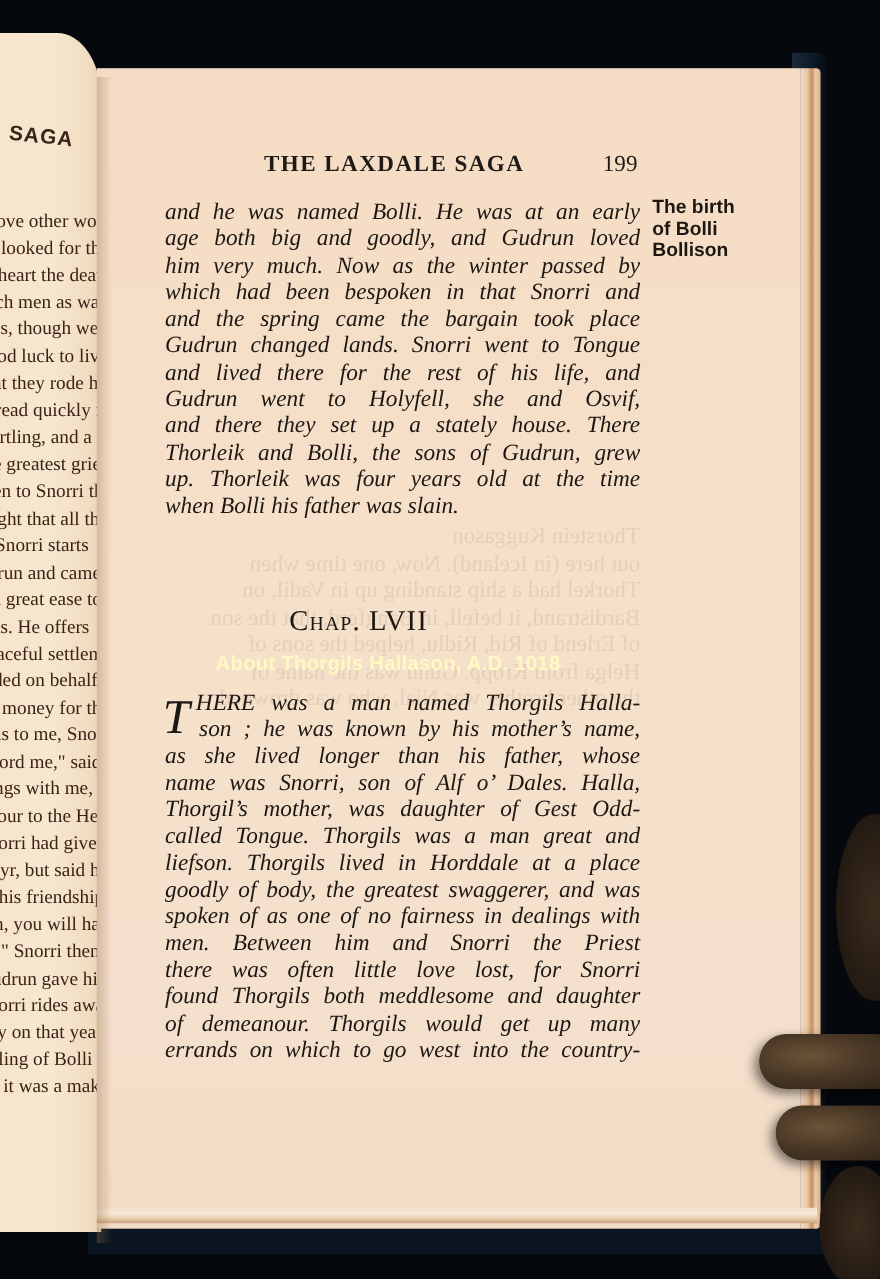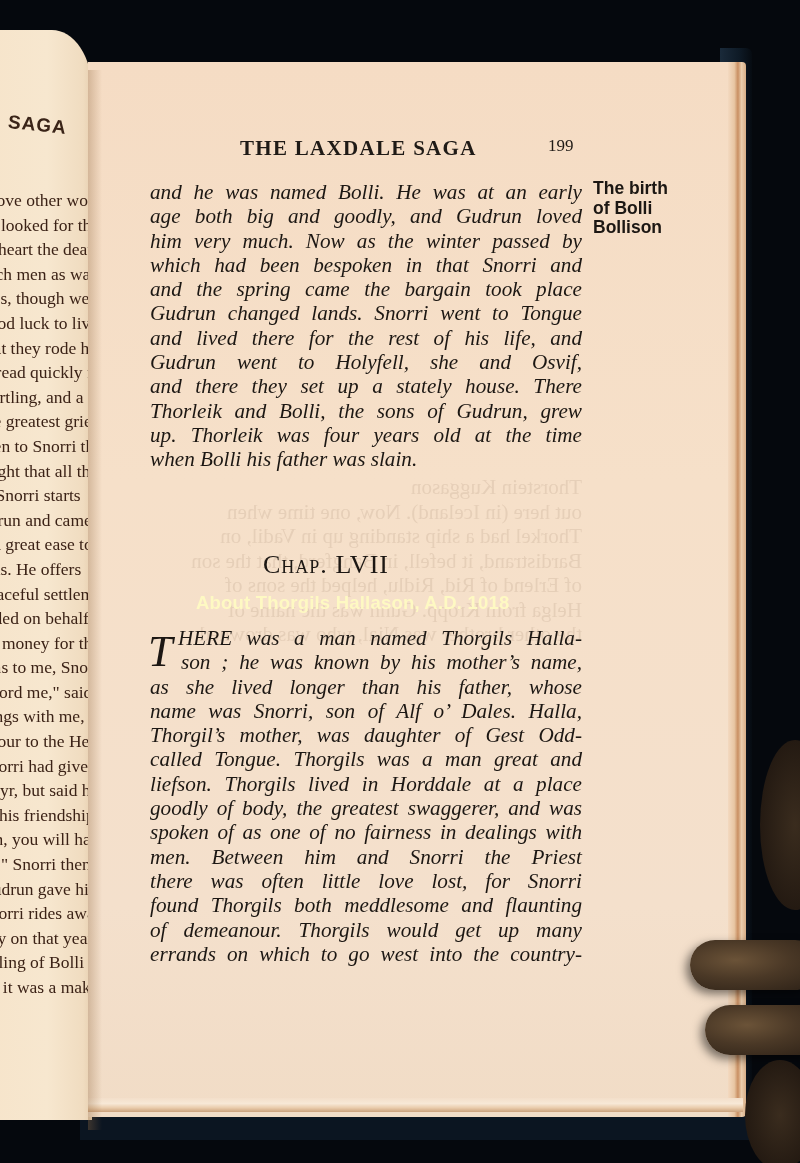--- a/index.html
+++ b/index.html
@@ -67,21 +67,21 @@
 
   .running-head {
     position: absolute; left: 240px; top: 136px; z-index: 4;
     font-family: "Liberation Serif", "DejaVu Serif", serif;
     font-size: 21px; letter-spacing: 1.3px; color: #1f1a16;
     font-variant: small-caps; font-weight: bold;
   }
   .running-head .caps { text-transform: uppercase; }
   .page-number {
     position: absolute; left: 548px; top: 136px; z-index: 4;
-    font-size: 17px; color: #1f1a16;
+    font-size: 21px; color: #1f1a16;
   }
 
   .body-block {
     position: absolute; left: 150px; width: 432px; z-index: 4;
     color: #1c1713; font-size: 21.2px; line-height: 24.3px;
   }
   .body-block .line {
     display: block; white-space: nowrap; text-align: justify; text-align-last: justify;
     height: 24.3px;
     font-style: italic;
@@ -236,21 +236,21 @@
     <span class="line indent">son ; he was known by his mother’s name,</span>
     <span class="line">as she lived longer than his father, whose</span>
     <span class="line">name was Snorri, son of Alf o’ Dales.  Halla,</span>
     <span class="line">Thorgil’s mother, was daughter of Gest Odd-</span>
     <span class="line">called Tongue.  Thorgils was a man great and</span>
     <span class="line">liefson.  Thorgils lived in Horddale at a place</span>
     <span class="line">goodly of body, the greatest swaggerer, and was</span>
     <span class="line">spoken of as one of no fairness in dealings with</span>
     <span class="line">men.  Between him and Snorri the Priest</span>
     <span class="line">there was often little love lost, for Snorri</span>
-    <span class="line">found Thorgils both meddlesome and flaunting</span>
+    <span class="line">found Thorgils both meddlesome and daughter</span>
     <span class="line">of demeanour.  Thorgils would get up many</span>
     <span class="line">errands on which to go west into the country-</span>
   </div>
 
   <div class="hand" style="left:0;top:0;width:800px;height:1163px;pointer-events:none;">
     <div class="knuckle" style="left:760px;top:740px;width:70px;height:170px;"></div>
     <div class="finger" style="left:690px;top:940px;width:130px;height:50px;"></div>
     <div class="finger" style="left:705px;top:1005px;width:120px;height:50px;"></div>
     <div class="knuckle" style="left:745px;top:1060px;width:70px;height:110px;"></div>
   </div>

